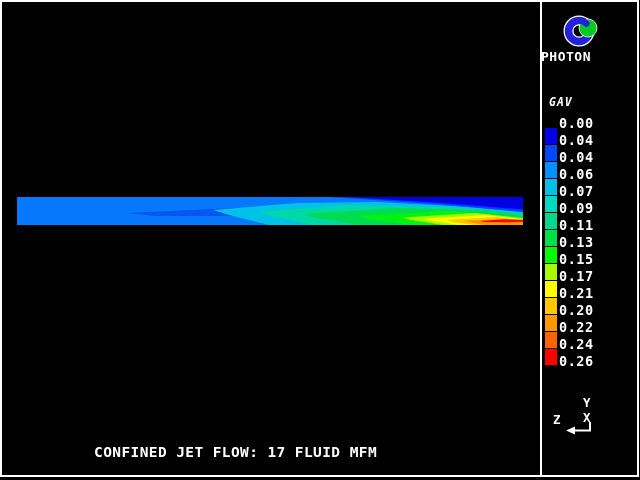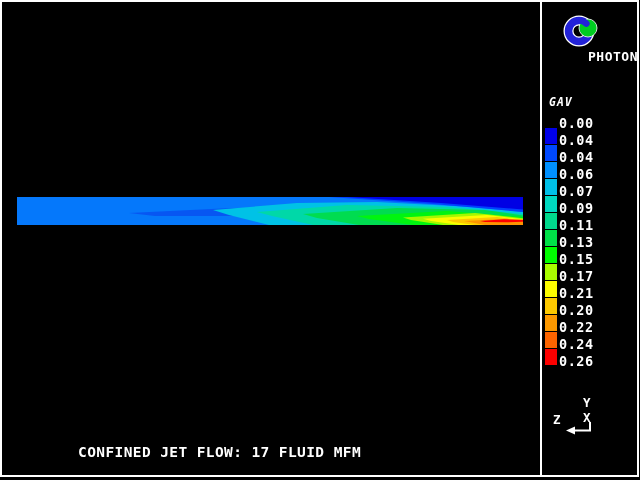--- a/index.html
+++ b/index.html
@@ -5,21 +5,21 @@
   html,body{margin:0;padding:0;background:#000;}
   .page{position:relative;width:640px;height:480px;background:#000;overflow:hidden;
         font-family:"DejaVu Sans Mono",monospace;font-weight:bold;color:#fff;}
   .abs{position:absolute;}
   .frame{left:0;top:0;width:639px;height:477px;border:2px solid #fff;box-sizing:border-box;}
   .divider{left:540px;top:0;width:2px;height:477px;background:#fff;}
   .viewport{left:2px;top:2px;width:538px;height:473px;}
   .band-svg{left:17px;top:197px;width:506px;height:28px;display:block;}
   .caption{left:78px;top:444px;font-size:14.5px;letter-spacing:0.4px;white-space:nowrap;}
   .logo{left:562px;top:12px;width:40px;height:38px;}
-  .brand{left:541px;top:49px;width:97px;text-align:right;font-size:13px;letter-spacing:0.5px;}
+  .brand{left:541px;top:49px;width:97px;text-align:left;font-size:13px;letter-spacing:0.5px;}
   .legend-title{left:549px;top:95px;font-size:11.5px;letter-spacing:1px;font-style:italic;}
   .legend-labels{left:559px;top:115px;display:flex;flex-direction:column;justify-content:space-between;}
   .legend-labels span{height:17px;line-height:17px;font-size:13.5px;letter-spacing:0.5px;}
   .legend-bar{left:544px;top:127px;width:13px;height:238px;display:block;}
   .triad{left:552px;top:394px;width:54px;height:46px;font-size:12.5px;}
   .triad .lbl{position:absolute;}
   .t-y{left:31px;top:1px;}
   .t-x{left:31px;top:16px;}
   .t-z{left:1px;top:18px;}
   .triad svg{position:absolute;left:0;top:0;}
@@ -43,21 +43,21 @@
       <polygon points="340,19 430,14 506,20 506,28 396,28 352,22" fill="#00F410"></polygon>
       <polygon points="386,20.5 458,16 506,21.2 506,28 426,28 394,23" fill="#A4F800"></polygon>
       <polygon points="406,21.8 470,18 506,22.2 506,28 442,28 414,24" fill="#FCFC00"></polygon>
       <polygon points="430,23 480,20 506,23.5 506,28 458,28 436,25" fill="#FCC800"></polygon>
       <polygon points="447,24 490,21.8 506,24.3 506,28 468,28" fill="#FC9400"></polygon>
       <polygon points="463,24 487,22.3 506,22.8 506,24.8 488,25.3 468,25" fill="#FC0000"></polygon>
       <polygon points="312,0 506,0 506,15 416,7" fill="#0040FF"></polygon>
       <polygon points="330,0 506,0 506,12.5 424,6" fill="#0000E4"></polygon>
     </svg>
 
-    <div class="abs caption" style="left:76px;top:442px;text-align:right;">CONFINED JET FLOW: 17 FLUID MFM</div>
+    <div class="abs caption" style="left:92px;top:442px;text-align:right;">CONFINED JET FLOW: 17 FLUID MFM</div>
   </div>
 
   <div>
 
     <svg class="abs logo" viewBox="0 0 40 38">
       <circle cx="17" cy="19" r="10.5" fill="none" stroke="#FFFFFF" stroke-width="10"></circle>
       <circle cx="17" cy="19" r="10.5" fill="none" stroke-width="7.5" stroke="#2222D8"></circle>
       <circle cx="26" cy="16" r="9" stroke="#FFFFFF" stroke-width="0.8" fill="#00CC22"></circle>
       <path d="M 17 8.5 A 10.5 10.5 0 0 1 24.4 11.6" fill="none" stroke-width="6.5" stroke-linecap="round" stroke="#2222D8"></path>
     </svg>

